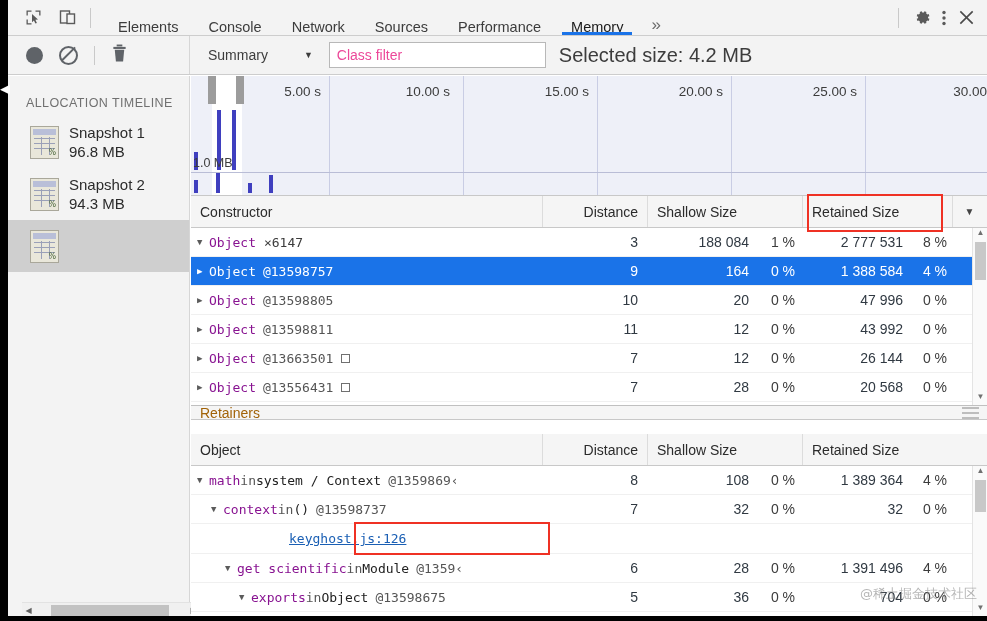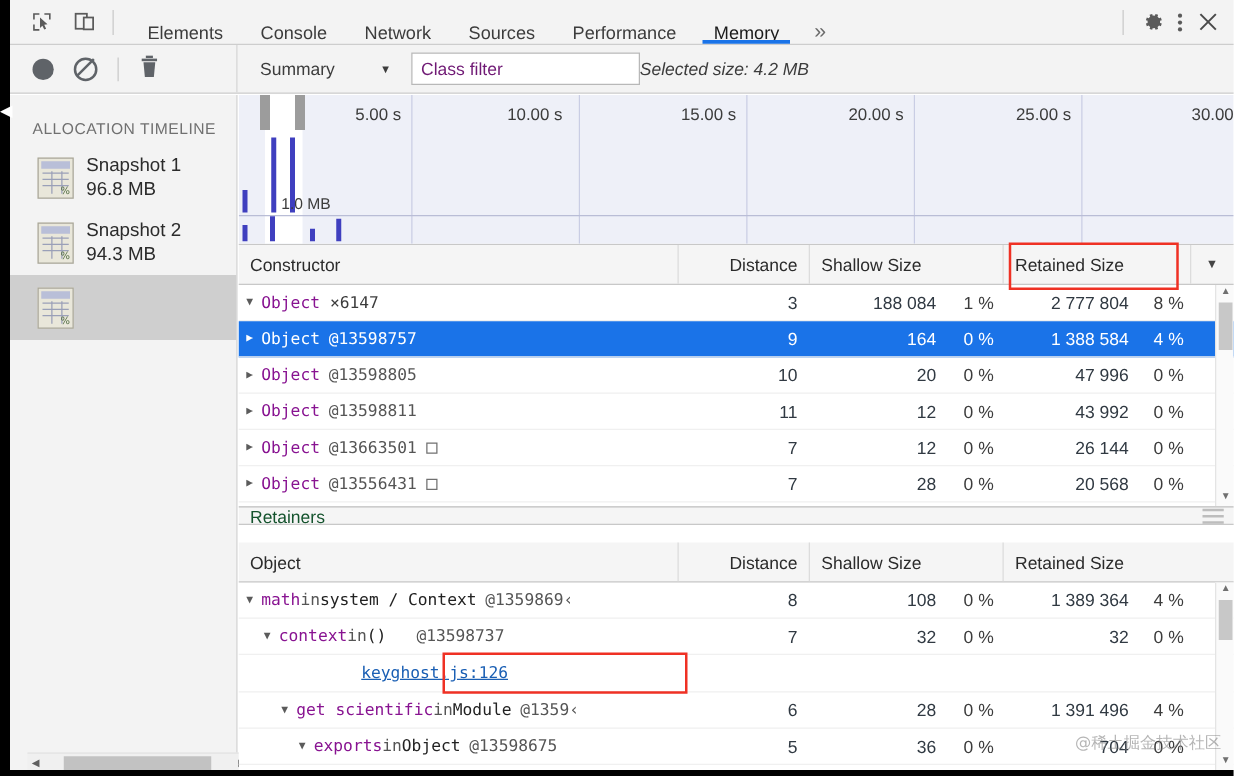--- a/index.html
+++ b/index.html
@@ -49,25 +49,25 @@
   }
   .tb2-left { width: 182px; display: flex; align-items: center; padding-left: 18px; gap: 16px; border-right: 1px solid #d6d6d6; height: 100%; }
   .rec-dot { width: 17px; height: 17px; border-radius: 50%; background: #5f6368; }
   .ban { width: 19px; height: 19px; border-radius: 50%; border: 2.4px solid #5f6368; position: relative; }
   .ban::after { content: ""; position: absolute; left: -2px; top: 5.5px; width: 19px; height: 2.4px; background: #5f6368; transform: rotate(-45deg); }
   .tb2-mini-sep { width: 1px; height: 19px; background: #c9c9c9; }
   .tb2-right { display: flex; align-items: center; padding-left: 18px; gap: 0; flex: 1; }
   .select-label { font-size: 14px; color: #3c3c3c; }
   .caret-dn { margin-left: 36px; margin-right: 16px; font-size: 9px; color: #3c3c3c; }
   .class-filter {
-    width: 183px; height: 26px; border: 1px solid #b8b8b8; background: #fff;
-    font-size: 14px; color: #701a75; padding: 0 7px; line-height: 24px;
+    width: 217px; height: 26px; border: 1px solid #b8b8b8; background: #fff;
+    font-size: 14px; color: #ec4899; padding: 0 7px; line-height: 24px;
     font-family: "Liberation Sans", sans-serif;
   }
-  .sel-size { font-size: 14px; color: #3c3c3c; white-space: nowrap; font-style: italic; }
+  .sel-size { margin-left: 13px; font-size: 20px; color: #3c3c3c; white-space: nowrap; }
 
   
   .sidebar {
     position: absolute; left: 8px; top: 76px; width: 182px; height: 545px;
     background: #f3f3f3; border-right: 1px solid #d6d6d6;
   }
   .sb-title { padding: 18px 0 0 18px; font-size: 15px; color: #3c3c3c; }
   .sb-section { padding: 20px 0 6px 18px; font-size: 12.5px; color: #707070; letter-spacing: .4px; white-space: nowrap; }
   .snap {
     display: flex; align-items: center; gap: 10px; padding: 6px 0 6px 22px; height: 52px;
@@ -148,21 +148,21 @@
   }
 
   .idgray { color: #555; }
   .kw-gray { color: #555; }
   .kw-dark { color: #222; }
 
   
   .retainers-hdr {
     display: flex; align-items: center; height: 15px;
     background: #f5f5f5; border-top: 1px solid #c0c0c0; border-bottom: 1px solid #c8c8c8;
-    padding-left: 9px; font-size: 14px; color: #14532d;
+    padding-left: 9px; font-size: 14px; color: #a16207;
   }
   .hamburger { margin-left: auto; margin-right: 8px; width: 17px; }
   .hamburger i { display: block; height: 2px; background: #bdbdbd; margin: 3px 0; }
 
   
   .vscroll { position: absolute; width: 15px; background: #fafafa; border-left: 1px solid #e4e4e4; }
   .vscroll .vthumb { position: absolute; left: 2px; width: 11px; background: #c8c8c8; }
   .vscroll .va { position: absolute; left: 0; width: 15px; height: 13px; text-align: center; font-size: 8px; color: #707070; }
 
   
@@ -344,21 +344,21 @@
     </div>
 
     <div class="ov-sel" style="left:21px;width:30px;"></div>
     <div class="ov-handle" style="left:17px;"></div>
     <div class="ov-handle" style="left:45px;"></div>
 
     <div class="ov-bar" style="left:3px;top:76px;height:18px;"></div>
     <div class="ov-bar" style="left:26px;top:34px;height:60px;"></div>
     <div class="ov-bar" style="left:41px;top:34px;height:60px;"></div>
 
-    <div class="ov-mblabel" style="left:2px;top:80px;margin-left:32px;">1.0 MB</div>
+    <div class="ov-mblabel" style="left:2px;top:80px;">1.0 MB</div>
     <div class="ov-baseline" style="top:96px;"></div>
 
     <div class="ov-tick" style="left:130px;">5.00 s</div>
     <div class="ov-tick" style="left:259px;">10.00 s</div>
     <div class="ov-tick" style="left:398px;">15.00 s</div>
     <div class="ov-tick" style="left:532px;">20.00 s</div>
     <div class="ov-tick" style="left:666px;">25.00 s</div>
     <div class="ov-tick" style="left:796px;">30.00</div>
 
     <div class="ov-lower">
@@ -383,21 +383,21 @@
         <span class="tri">▼</span>
         <span class="cls">Object</span>
         <span class="count">×6147</span>
       </div>
       <div class="c-num">3</div>
       <div class="c-sh">
         <span>188 084</span>
         <span class="pct">1 %</span>
       </div>
       <div class="c-rt">
-        <span>2 777 804</span>
+        <span>2 777 531</span>
         <span class="pct">8 %</span>
       </div>
     </div>
 
     <div class="row sel">
       <div class="c-name">
         <span class="tri">▶</span>
         <span class="cls">Object</span>
         <span class="idtxt" style="margin-left:7px">@13598757</span>
       </div>
@@ -524,21 +524,21 @@
         <span class="pct">4 %</span>
       </div>
     </div>
 
     <div class="row">
       <div class="c-name" style="padding-left:20px;">
         <span class="tri">▼</span>
         <span class="cls">context</span>
         <span class="kw-gray"> in </span>
         <span class="kw-dark">()</span>
-        <span class="idgray" style="margin-left:24px">@13598737</span>
+        <span class="idgray" style="margin-left:7px">@13598737</span>
       </div>
       <div class="c-num">7</div>
       <div class="c-sh">
         <span>32</span>
         <span class="pct">0 %</span>
       </div>
       <div class="c-rt">
         <span>32</span>
         <span class="pct">0 %</span>
       </div>

